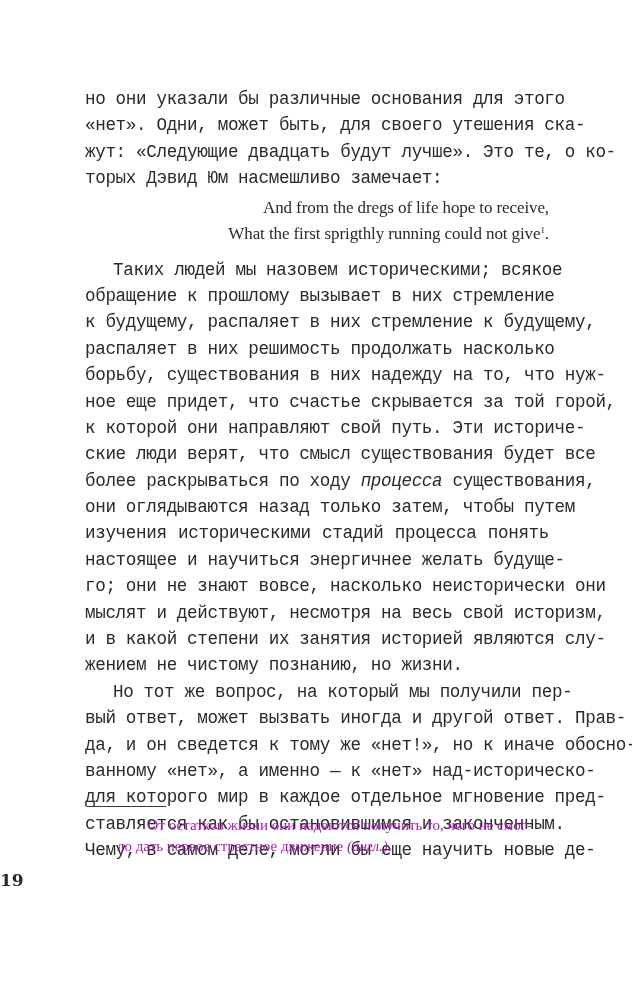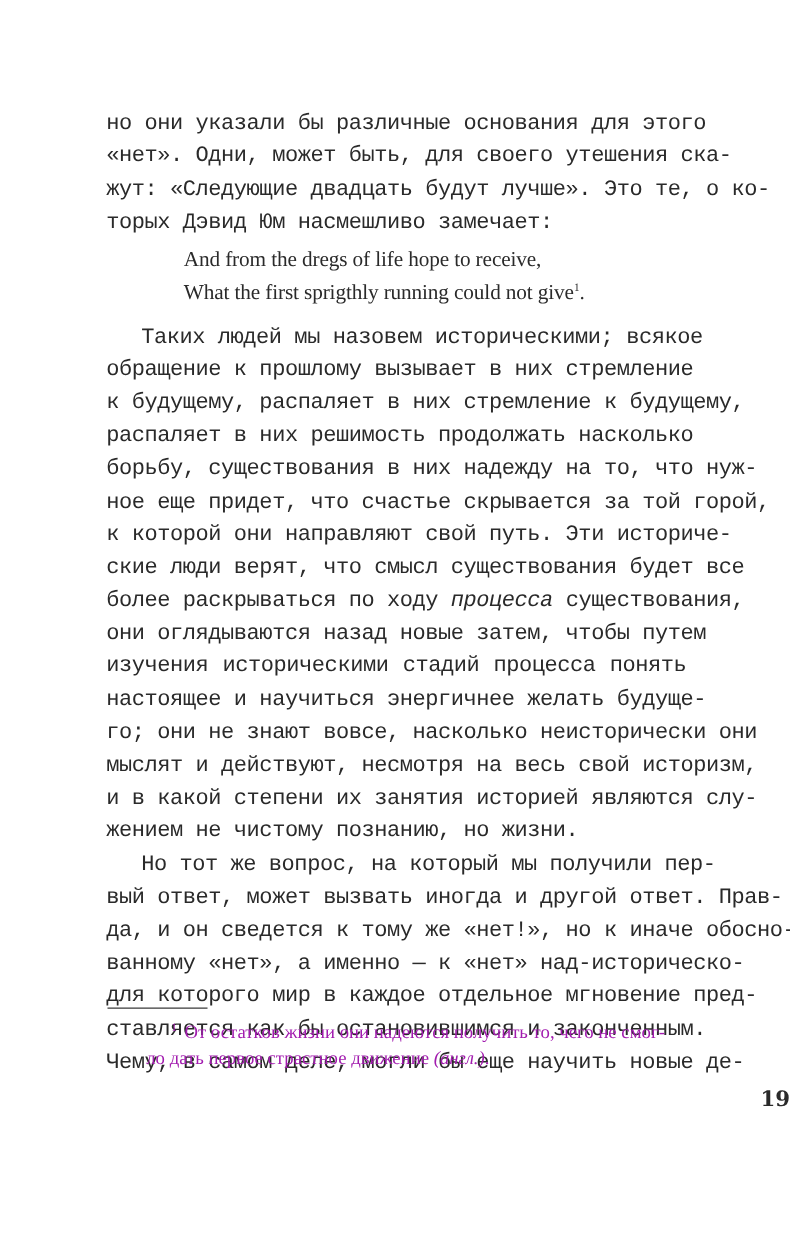--- a/index.html
+++ b/index.html
@@ -41,20 +41,21 @@
     .verse {
       margin: 5px 0 12px 62px;
       font-family: "Liberation Serif", "DejaVu Serif", serif;
     }
     .verse .vline {
       display: block;
       font-size: 17px;
       line-height: 22px;
       white-space: nowrap;
       letter-spacing: -0.1px;
+      text-align: right;
     }
     .verse .vline sup {
       font-size: 9px;
       vertical-align: 6px;
     }
     em.it { font-style: italic; }
     .rule {
       position: absolute;
       left: 86px;
       top: 806px;
@@ -83,21 +84,21 @@
     .footnote sup {
       font-size: 9px;
       vertical-align: 5px;
       margin-right: 6px;
     }
     .page-number {
       position: absolute;
       left: 0;
       width: 632px;
       top: 870px;
-      text-align: right;
+      text-align: left;
       font-family: "DejaVu Serif", "Liberation Serif", serif;
       font-weight: bold;
       font-size: 17px;
       color: #2a2a2a;
     }
   </style>
 </head>
 <body>
 
 <div class="page">
@@ -117,21 +118,21 @@
   <div>
     <span class="line indent">Таких людей мы назовем историческими; всякое</span>
     <span class="line">обращение к прошлому вызывает в них стремление</span>
     <span class="line">к будущему, распаляет в них стремление к будущему,</span>
     <span class="line">распаляет в них решимость продолжать насколько</span>
     <span class="line">борьбу, существования в них надежду на то, что нуж-</span>
     <span class="line">ное еще придет, что счастье скрывается за той горой,</span>
     <span class="line">к которой они направляют свой путь. Эти историче-</span>
     <span class="line">ские люди верят, что смысл существования будет все</span>
     <span class="line"><span>более раскрываться по ходу </span><em class="it">процесса</em><span> существования,</span></span>
-    <span class="line">они оглядываются назад новые затем, чтобы путем</span>
+    <span class="line">они оглядываются назад только затем, чтобы путем</span>
     <span class="line">изучения историческими стадий процесса понять</span>
     <span class="line">настоящее и научиться энергичнее желать будуще-</span>
     <span class="line">го; они не знают вовсе, насколько неисторически они</span>
     <span class="line">мыслят и действуют, несмотря на весь свой историзм,</span>
     <span class="line">и в какой степени их занятия историей являются слу-</span>
     <span class="line last">жением не чистому познанию, но жизни.</span>
   </div>
 
   <div>
     <span class="line indent">Но тот же вопрос, на который мы получили пер-</span>

